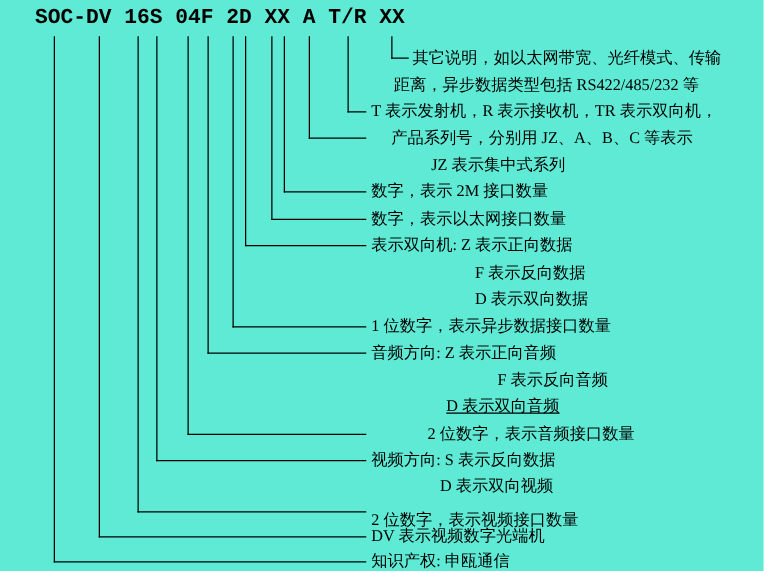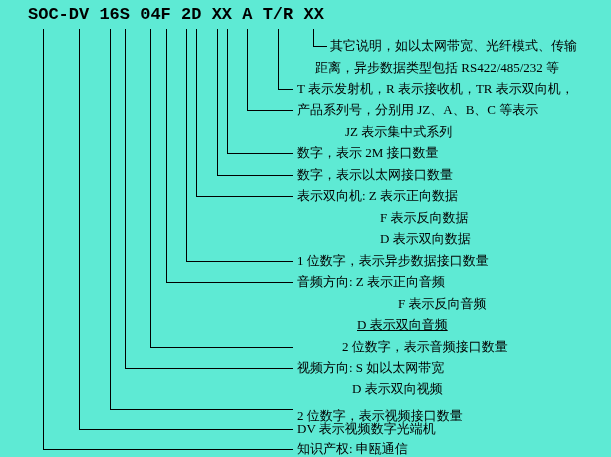--- a/index.html
+++ b/index.html
@@ -48,31 +48,31 @@
   <div class="leader" style="left:196px;top:29px; width:96px;  height:167px;"></div>
   <div class="leader" style="left:217px;top:29px; width:75px;  height:146px;"></div>
   <div class="leader" style="left:227px;top:29px; width:65px;  height:124px;"></div>
   <div class="leader" style="left:247px;top:29px; width:45px;  height:81px;"></div>
   <div class="leader" style="left:278px;top:29px; width:14px;  height:60px;"></div>
   <div class="leader" style="left:313px;top:29px; width:13px;  height:17px;"></div>
 
   <div class="ann" style="left:330px;top:38px;">其它说明，如以太网带宽、光纤模式、传输</div>
   <div class="ann" style="left:315px;top:60px;">距离，异步数据类型包括 RS422/485/232 等</div>
   <div class="ann" style="left:297px;top:81px;">T 表示发射机，R 表示接收机，TR 表示双向机，</div>
-  <div class="ann" style="left:297px;top:102px;">产品系列号，分别用 JZ、A、B、C 等表示</div>
+  <div class="ann" style="left:313px;top:102px;">产品系列号，分别用 JZ、A、B、C 等表示</div>
   <div class="ann" style="left:345px;top:124px;">JZ 表示集中式系列</div>
   <div class="ann" style="left:297px;top:145px;">数字，表示 2M 接口数量</div>
   <div class="ann" style="left:297px;top:167px;">数字，表示以太网接口数量</div>
   <div class="ann" style="left:297px;top:188px;">表示双向机: Z 表示正向数据</div>
   <div class="ann" style="left:380px;top:210px;">F 表示反向数据</div>
   <div class="ann" style="left:380px;top:231px;">D 表示双向数据</div>
   <div class="ann" style="left:297px;top:253px;">1 位数字，表示异步数据接口数量</div>
   <div class="ann" style="left:297px;top:274px;">音频方向: Z 表示正向音频</div>
   <div class="ann" style="left:357px;top:296px;margin-left:41px;">F 表示反向音频</div>
   <div class="ann" style="left:357px;top:317px;text-decoration:underline;">D 表示双向音频</div>
   <div class="ann" style="left:297px;top:339px;margin-left:45px;">2 位数字，表示音频接口数量</div>
-  <div class="ann" style="left:297px;top:360px;">视频方向: S 如以太网带宽</div>
+  <div class="ann" style="left:297px;top:360px;">视频方向: S 表示反向数据</div>
   <div class="ann" style="left:352px;top:381px;">D 表示双向视频</div>
   <div class="ann" style="left:297px;top:408px;">2 位数字，表示视频接口数量</div>
   <div class="ann" style="left:297px;top:421px;">DV 表示视频数字光端机</div>
   <div class="ann" style="left:297px;top:441px;">知识产权: 申瓯通信</div>
 
 </div>
 
 </body></html>

